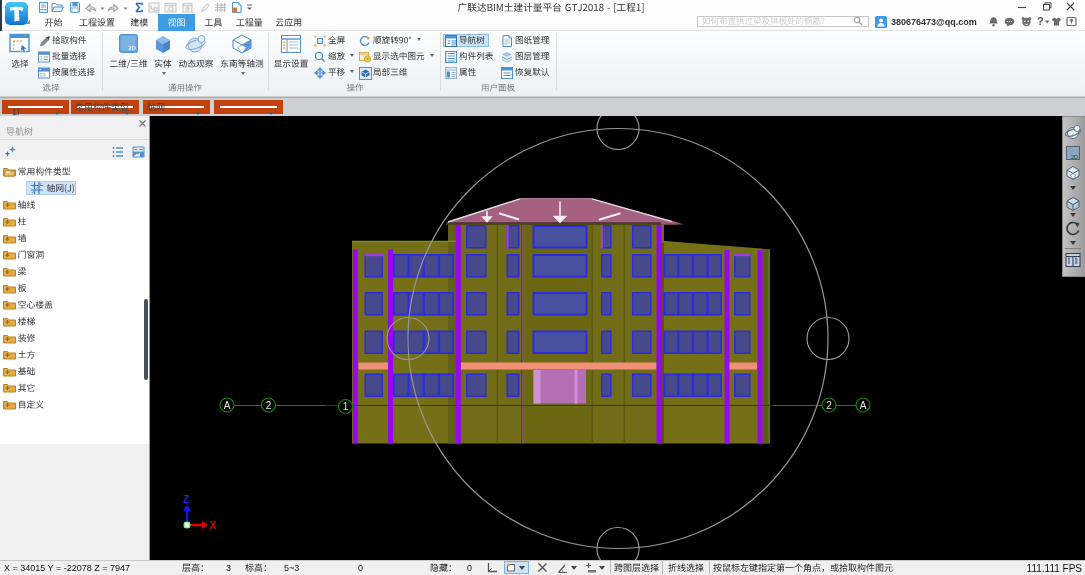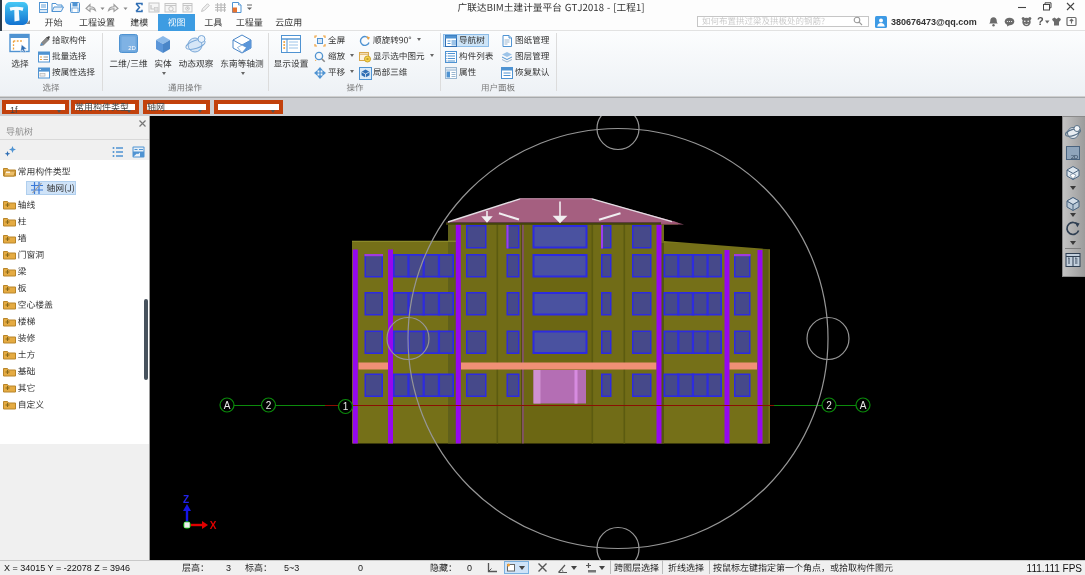--- a/index.html
+++ b/index.html
@@ -1,19 +1,19 @@
 <!DOCTYPE html>
 <html><head><meta charset="utf-8">
 <style>
 *{margin:0;padding:0;box-sizing:border-box}
 html,body{width:1085px;height:575px;overflow:hidden}
 #app{position:relative;width:1085px;height:575px;font-family:"Liberation Sans",sans-serif;background:#fca5a5}
 .lt{position:absolute;white-space:nowrap}
 .vsep{position:absolute;top:33px;height:58px;width:1px;background:#dcdcdc}
-.box{position:absolute;top:100px;height:14px;background:#fff;border:4px solid #c2410c}
+.box{position:absolute;top:100px;height:14px;background:#fff;border:6px solid #c2410c}
 .box .da{position:absolute;right:4px;top:5.5px;width:0;height:0;border-left:2.5px solid transparent;border-right:2.5px solid transparent;border-top:3.5px solid #555}
 </style></head>
 <body>
 <div id="app">
 
 <div style="position:absolute;left:0;top:0;width:1085px;height:31px;background:#fdfdfd;border-bottom:1px solid #e2e2e2"></div>
 <div style="position:absolute;left:0;top:0;width:2px;height:97px;background:#2b3a4a"></div>
 
 <div style="position:absolute;left:158px;top:14px;width:37px;height:17px;background:#3d9ce2"></div>
 
@@ -591,21 +591,21 @@
 <svg style="position:absolute;left:3px;top:399.1px" width="13" height="11" viewBox="0 0 13 11">
       <path d="M0.5 2.5h4l1 1.5h7v6h-12z" fill="#e5ab42" stroke="#b8852a"></path>
       <path d="M4.5 4v4M2.5 6h4" stroke="#8a6a1a" stroke-width="1.1"></path>
     </svg>
 <svg style="position:absolute;left:31px;top:182.2px" width="12" height="12" viewBox="0 0 12 12">
       <path d="M3.5 0v12M8 0v12M0 3.5h12M0 8h12" stroke="#3a7ad9" stroke-width="1.2"></path>
       <path d="M10.5 1L1.5 11" stroke="#999" stroke-width="1.1"></path>
     </svg>
 
 <div style="position:absolute;left:0;top:560px;width:1085px;height:15px;background:#f0f0f0;border-top:1px solid #c9c9c9"></div>
-<div class="lt" style="left:4px;top:563px;font-size:9px;color:#111">X = 34015 Y = -22078 Z = 3946</div>
+<div class="lt" style="left:4px;top:563px;font-size:9px;color:#111">X = 34015 Y = -22078 Z = 7947</div>
 <div class="lt" style="left:226px;top:563px;font-size:9px;color:#222">3</div>
 <div class="lt" style="left:284px;top:563px;font-size:9px;color:#222">5~3</div>
 <div class="lt" style="left:358px;top:563px;font-size:9px;color:#222">0</div>
 <div class="lt" style="left:467px;top:563px;font-size:9px;color:#222">0</div>
 <svg style="position:absolute;left:486px;top:562px" width="12" height="12" viewBox="0 0 12 12">
       <path d="M2.5 1v8.5H11" fill="none" stroke="#555" stroke-width="1.3"></path>
       <path d="M2.5 9.5l3-3" stroke="#555"></path>
     </svg>
 <div style="position:absolute;left:504px;top:561px;width:25px;height:13px;background:#cfe3f8;border:1px solid #7ab0e0"></div>
 <svg style="position:absolute;left:506px;top:562px" width="11" height="11" viewBox="0 0 11 11">

